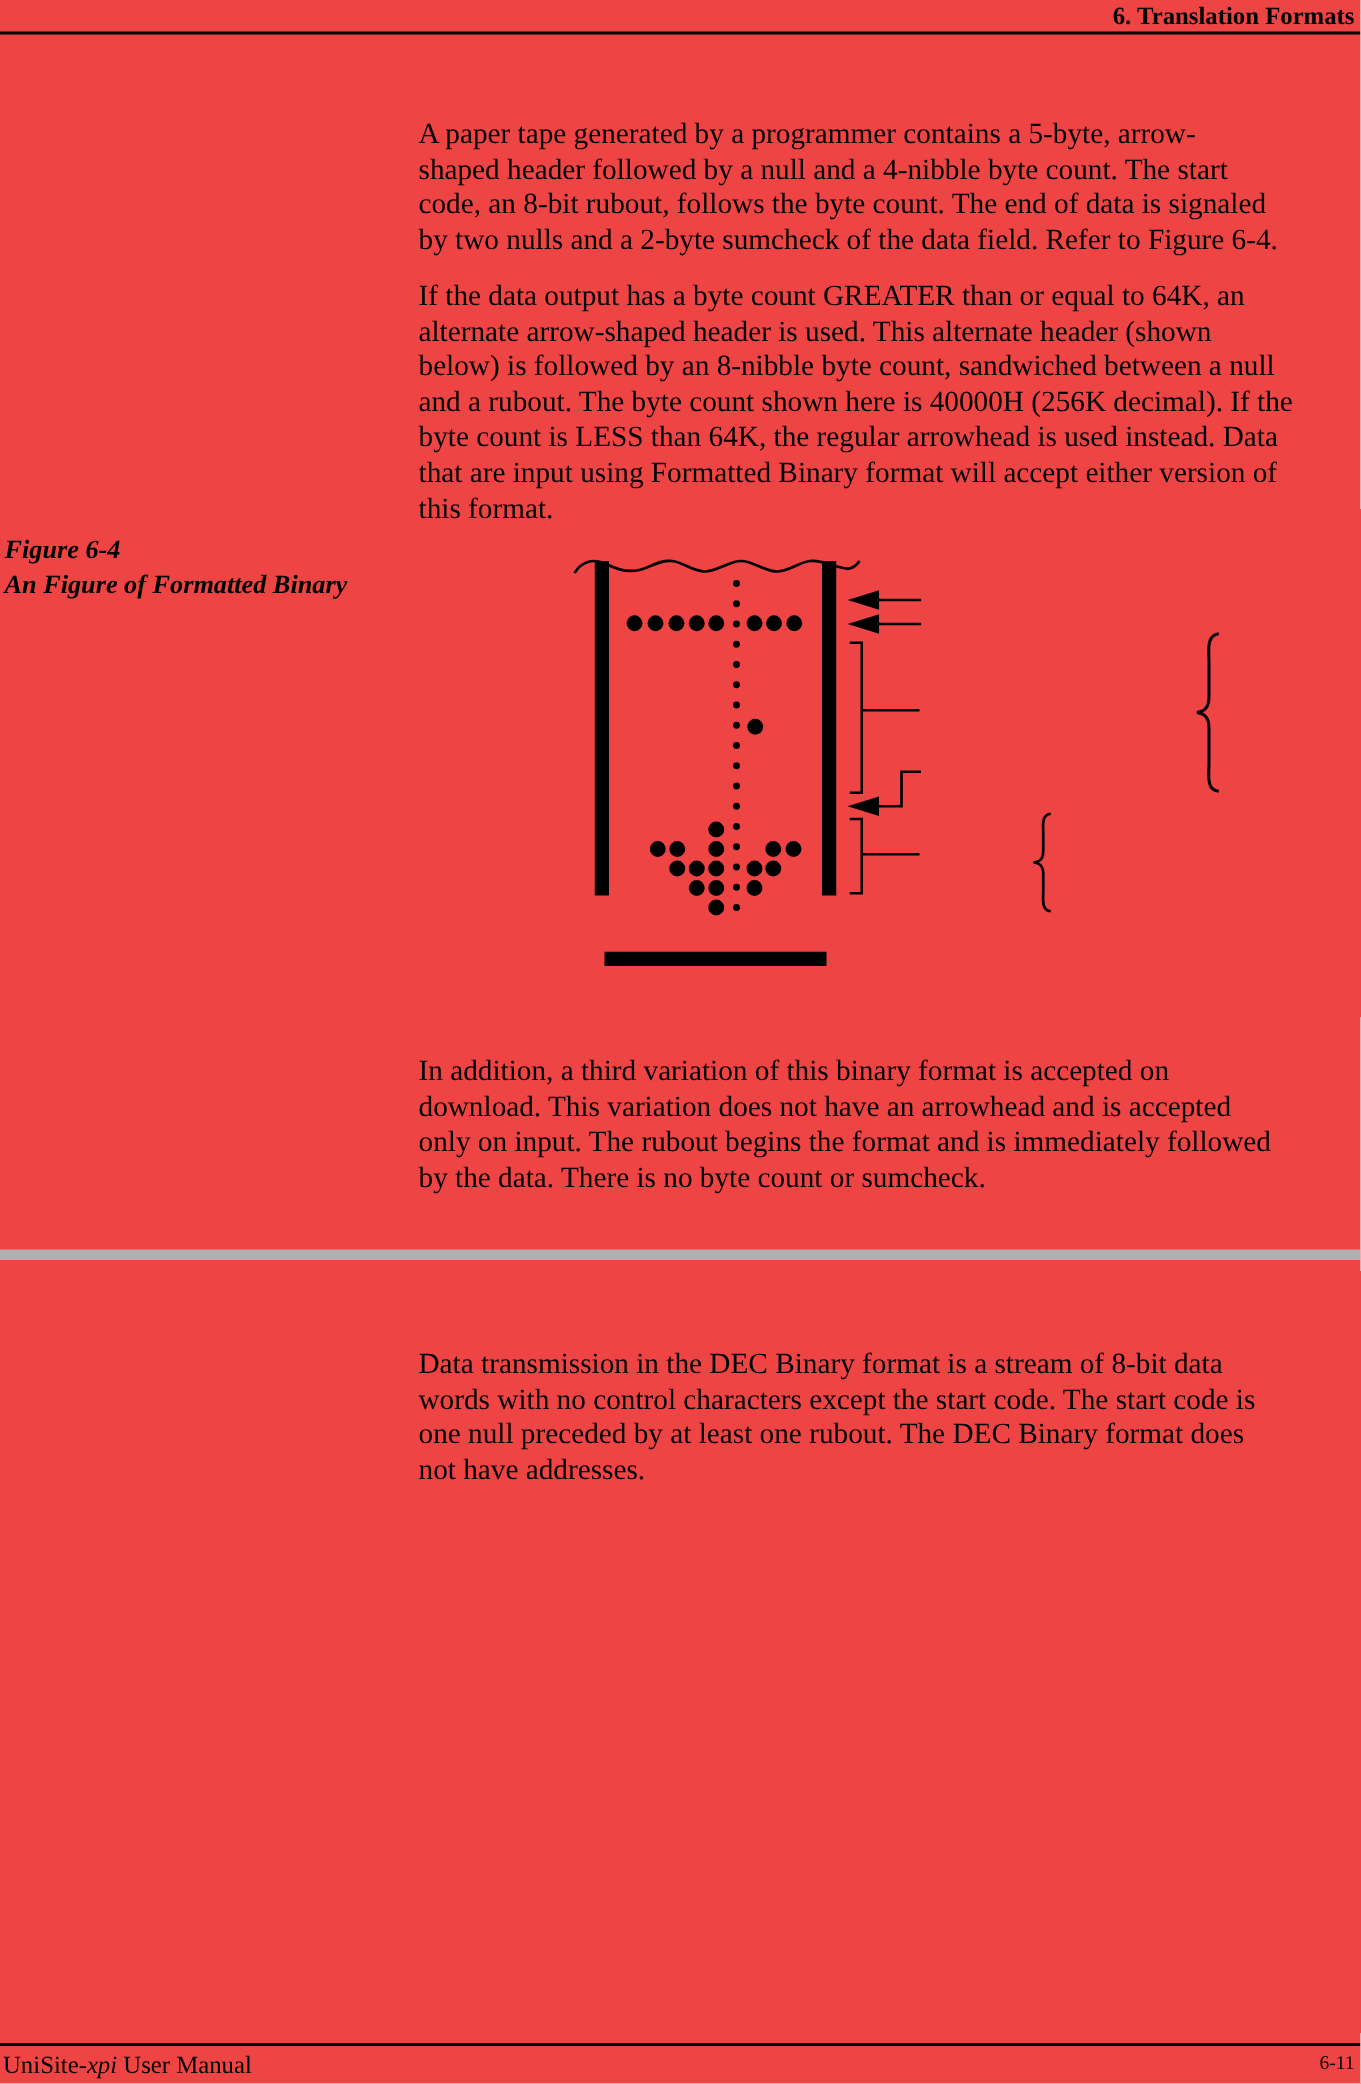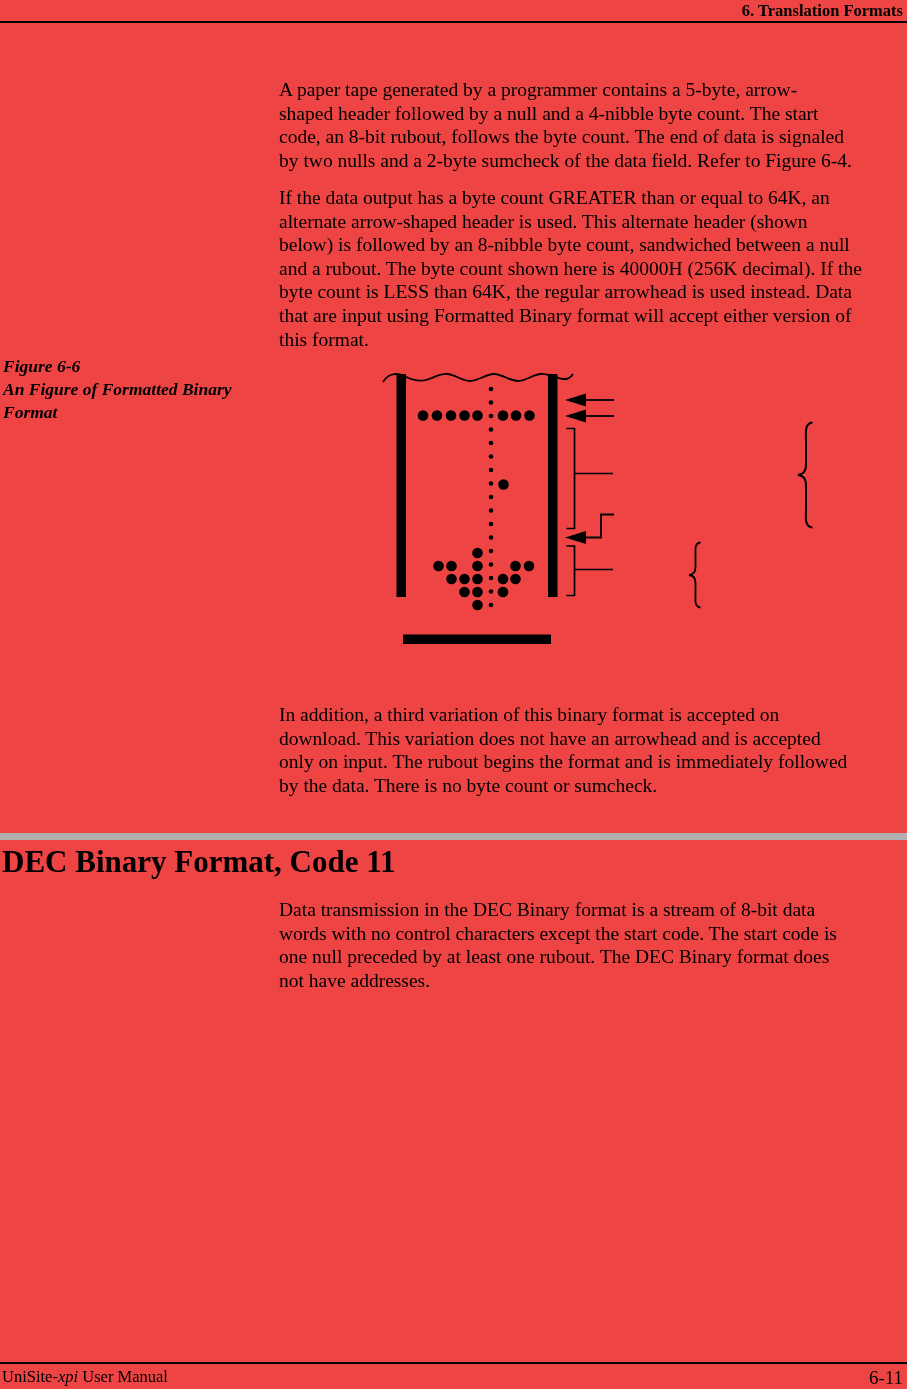--- a/index.html
+++ b/index.html
@@ -37,21 +37,21 @@
     position:absolute; left:2px; top:844px; margin:0;
     font-size:31px; font-weight:bold; white-space:nowrap;
   }
   .footer-rule {
     position:absolute; top:1362px; left:0; width:907px; height:2px; background:#000;
   }
   .footer-left {
     position:absolute; left:2px; top:1367px; font-size:16.5px; white-space:nowrap;font-family:Liberation Serif, serif;
   }
   .footer-right {
-    position:absolute; right:4px; top:1367px; font-size:19px; white-space:nowrap;margin-left:33px;
+    position:absolute; right:4px; top:1367px; font-size:13px; white-space:nowrap;margin-left:33px;
   }
 </style>
 </head>
 <body>
 
 <div class="page">
 
   <span class="header-title">6. Translation Formats</span>
   <div class="header-rule"></div>
 
@@ -65,23 +65,22 @@
       <div class="tline">If the data output has a byte count GREATER than or equal to 64K, an</div>
       <div class="tline">alternate arrow-shaped header is used. This alternate header (shown</div>
       <div class="tline">below) is followed by an 8-nibble byte count, sandwiched between a null</div>
       <div class="tline">and a rubout. The byte count shown here is 40000H (256K decimal). If the</div>
       <div class="tline">byte count is LESS than 64K, the regular arrowhead is used instead. Data</div>
       <div class="tline">that are input using Formatted Binary format will accept either version of</div>
       <div class="tline">this format.</div>
     </div>
 
   <div class="fig-caption">
-      <div class="tline">Figure 6-6</div>
+      <div class="tline">Figure 6-4</div>
       <div class="tline">An Figure of Formatted Binary</div>
-      <div class="tline">Format</div>
     </div>
 
   <svg class="figure-svg" width="452" height="300" viewBox="378 360 452 300" xmlns="http://www.w3.org/2000/svg">
 
     <path d="M 383 382 C 388 374, 396 372, 404 376 C 410 379, 418 382, 426 380 C 434 378, 440 373, 448 374 C 456 375, 462 381, 470 381 C 478 381, 486 374, 494 374 C 502 374, 510 381, 518 381 C 526 381, 532 375, 540 374 C 548 373, 556 378, 564 379 C 568 379.5, 571 377, 573 374" fill="none" stroke="#000" stroke-width="1.8"></path>
 
     <rect x="396.5" y="374" width="9.5" height="223" fill="#000"></rect>
     <rect x="548" y="374" width="9.5" height="223" fill="#000"></rect>
 
     <rect x="403" y="634.5" width="148" height="9.5" fill="#000"></rect>
@@ -161,21 +160,20 @@
   </svg>
 
   <div class="para" id="para3">
       <div class="tline">In addition, a third variation of this binary format is accepted on</div>
       <div class="tline">download. This variation does not have an arrowhead and is accepted</div>
       <div class="tline">only on input. The rubout begins the format and is immediately followed</div>
       <div class="tline">by the data. There is no byte count or sumcheck.</div>
     </div>
 
   <div class="gray-rule"></div>
-  <h1 class="section-heading">DEC Binary Format, Code 11</h1>
 
   <div class="para" id="para4">
       <div class="tline">Data transmission in the DEC Binary format is a stream of 8-bit data</div>
       <div class="tline">words with no control characters except the start code. The start code is</div>
       <div class="tline">one null preceded by at least one rubout. The DEC Binary format does</div>
       <div class="tline">not have addresses.</div>
     </div>
 
   <div class="footer-rule"></div>
   <div class="footer-left"><span>UniSite-</span><i>xpi</i><span> User Manual</span></div>

